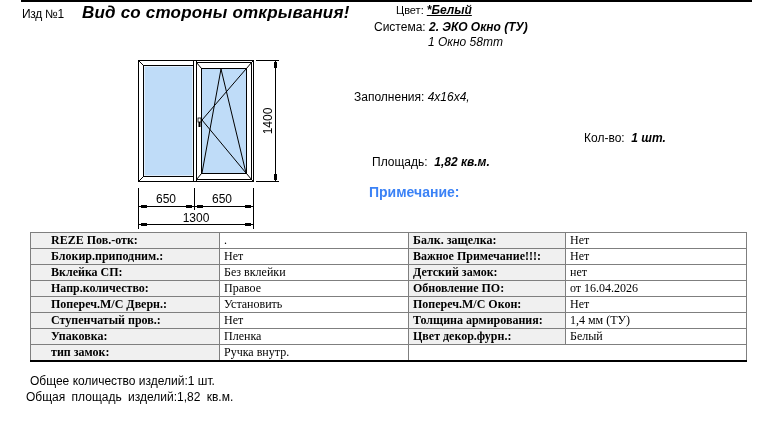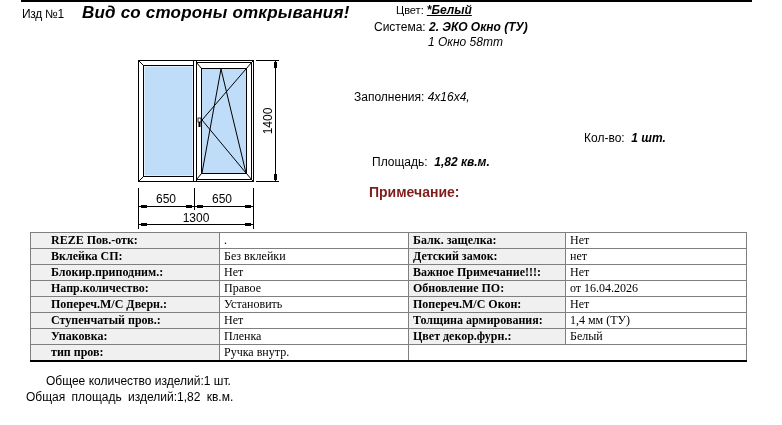--- a/index.html
+++ b/index.html
@@ -11,34 +11,34 @@
     .color-row { left: 396px; top: 3px; font-size: 11px; }
     .color-row .val { font-weight: bold; font-style: italic; text-decoration: underline; font-size: 12px; }
     .sys-row { left: 374px; top: 20px; font-size: 12px; }
     .sys-row .val { font-weight: bold; font-style: italic; }
     .sys-row2 { left: 428px; top: 35px; font-size: 12px; font-weight: normal; font-style: italic; }
     .fill-row { left: 354px; top: 90px; font-size: 12px; }
     .fill-row .val { font-style: italic; }
     .area-row { left: 372px; top: 131px; font-size: 12px; margin-top: 24px; }
     .area-row .val, .qty-row .val { font-weight: bold; font-style: italic; }
     .qty-row { left: 584px; top: 131px; font-size: 12px; }
-    .note-row { left: 369px; top: 184px; font-size: 14px; font-weight: bold; color: #7f1d1d; }
+    .note-row { left: 369px; top: 184px; font-size: 14px; font-weight: bold; color: #3b82f6; }
 
     .drawing { position: absolute; left: 120px; top: 50px; width: 180px; height: 180px; }
 
     table.props { position: absolute; left: 30px; top: 232px; border-collapse: collapse; font-family: "Liberation Serif", serif; font-size: 12px; }
     table.props td { border: 1px solid #7f7f7f; height: 15px; padding: 0 4px; line-height: 15px; white-space: nowrap; }
     table.props td.lbl { background: #f0f0f0; font-weight: bold; width: 164px; padding-left: 20px; }
     table.props td.val { background: #fff; width: 180px; }
     table.props td.lbl2 { background: #f0f0f0; font-weight: bold; width: 148px; }
     table.props td.val2 { background: #fff; width: 172px; }
     table.props tr:last-child td { border-bottom: 2px solid #000; }
     table.props td.empty { background: #fff; }
 
-    .summary1 { left: 46px; top: 374px; font-size: 12px; }
+    .summary1 { left: 30px; top: 374px; font-size: 12px; }
     .summary2 { left: 26px; top: 390px; font-size: 12px; word-spacing: 3px; }
   </style>
 </head>
 <body>
 
 <div class="top-rule"></div>
 
 <div class="abs item-no">Изд №1</div>
 <div class="abs main-title">Вид со стороны открывания!</div>
 
@@ -121,30 +121,30 @@
 
 <table class="props">
   <tbody>
     <tr>
       <td class="lbl">REZE Пов.-отк:</td>
       <td class="val">.</td>
       <td class="lbl2">Балк. защелка:</td>
       <td class="val2">Нет</td>
     </tr>
     <tr>
+      <td class="lbl">Блокир.приподним.:</td>
+      <td class="val">Нет</td>
+      <td class="lbl2">Важное Примечание!!!:</td>
+      <td class="val2">Нет</td>
+    </tr>
+    <tr>
       <td class="lbl">Вклейка СП:</td>
       <td class="val">Без вклейки</td>
       <td class="lbl2">Детский замок:</td>
       <td class="val2"> нет</td>
-    </tr>
-    <tr>
-      <td class="lbl">Блокир.приподним.:</td>
-      <td class="val">Нет</td>
-      <td class="lbl2">Важное Примечание!!!:</td>
-      <td class="val2">Нет</td>
     </tr>
     <tr>
       <td class="lbl">Напр.количество:</td>
       <td class="val">Правое</td>
       <td class="lbl2">Обновление ПО:</td>
       <td class="val2">от 16.04.2026</td>
     </tr>
     <tr>
       <td class="lbl">Попереч.М/С Дверн.:</td>
       <td class="val">Установить</td>
@@ -157,21 +157,21 @@
       <td class="lbl2">Толщина армирования:</td>
       <td class="val2">1,4 мм (ТУ)</td>
     </tr>
     <tr>
       <td class="lbl">Упаковка:</td>
       <td class="val">Пленка</td>
       <td class="lbl2">Цвет декор.фурн.:</td>
       <td class="val2"> Белый</td>
     </tr>
     <tr>
-      <td class="lbl">тип пров:</td>
+      <td class="lbl">тип замок:</td>
       <td class="val"> Ручка внутр.</td>
       <td class="empty" colspan="2"></td>
     </tr>
   </tbody>
 </table>
 
 <div class="abs summary1">Общее количество изделий:1 шт.</div>
 <div class="abs summary2">Общая  площадь  изделий:1,82 кв.м.</div>
 
 </body></html>

